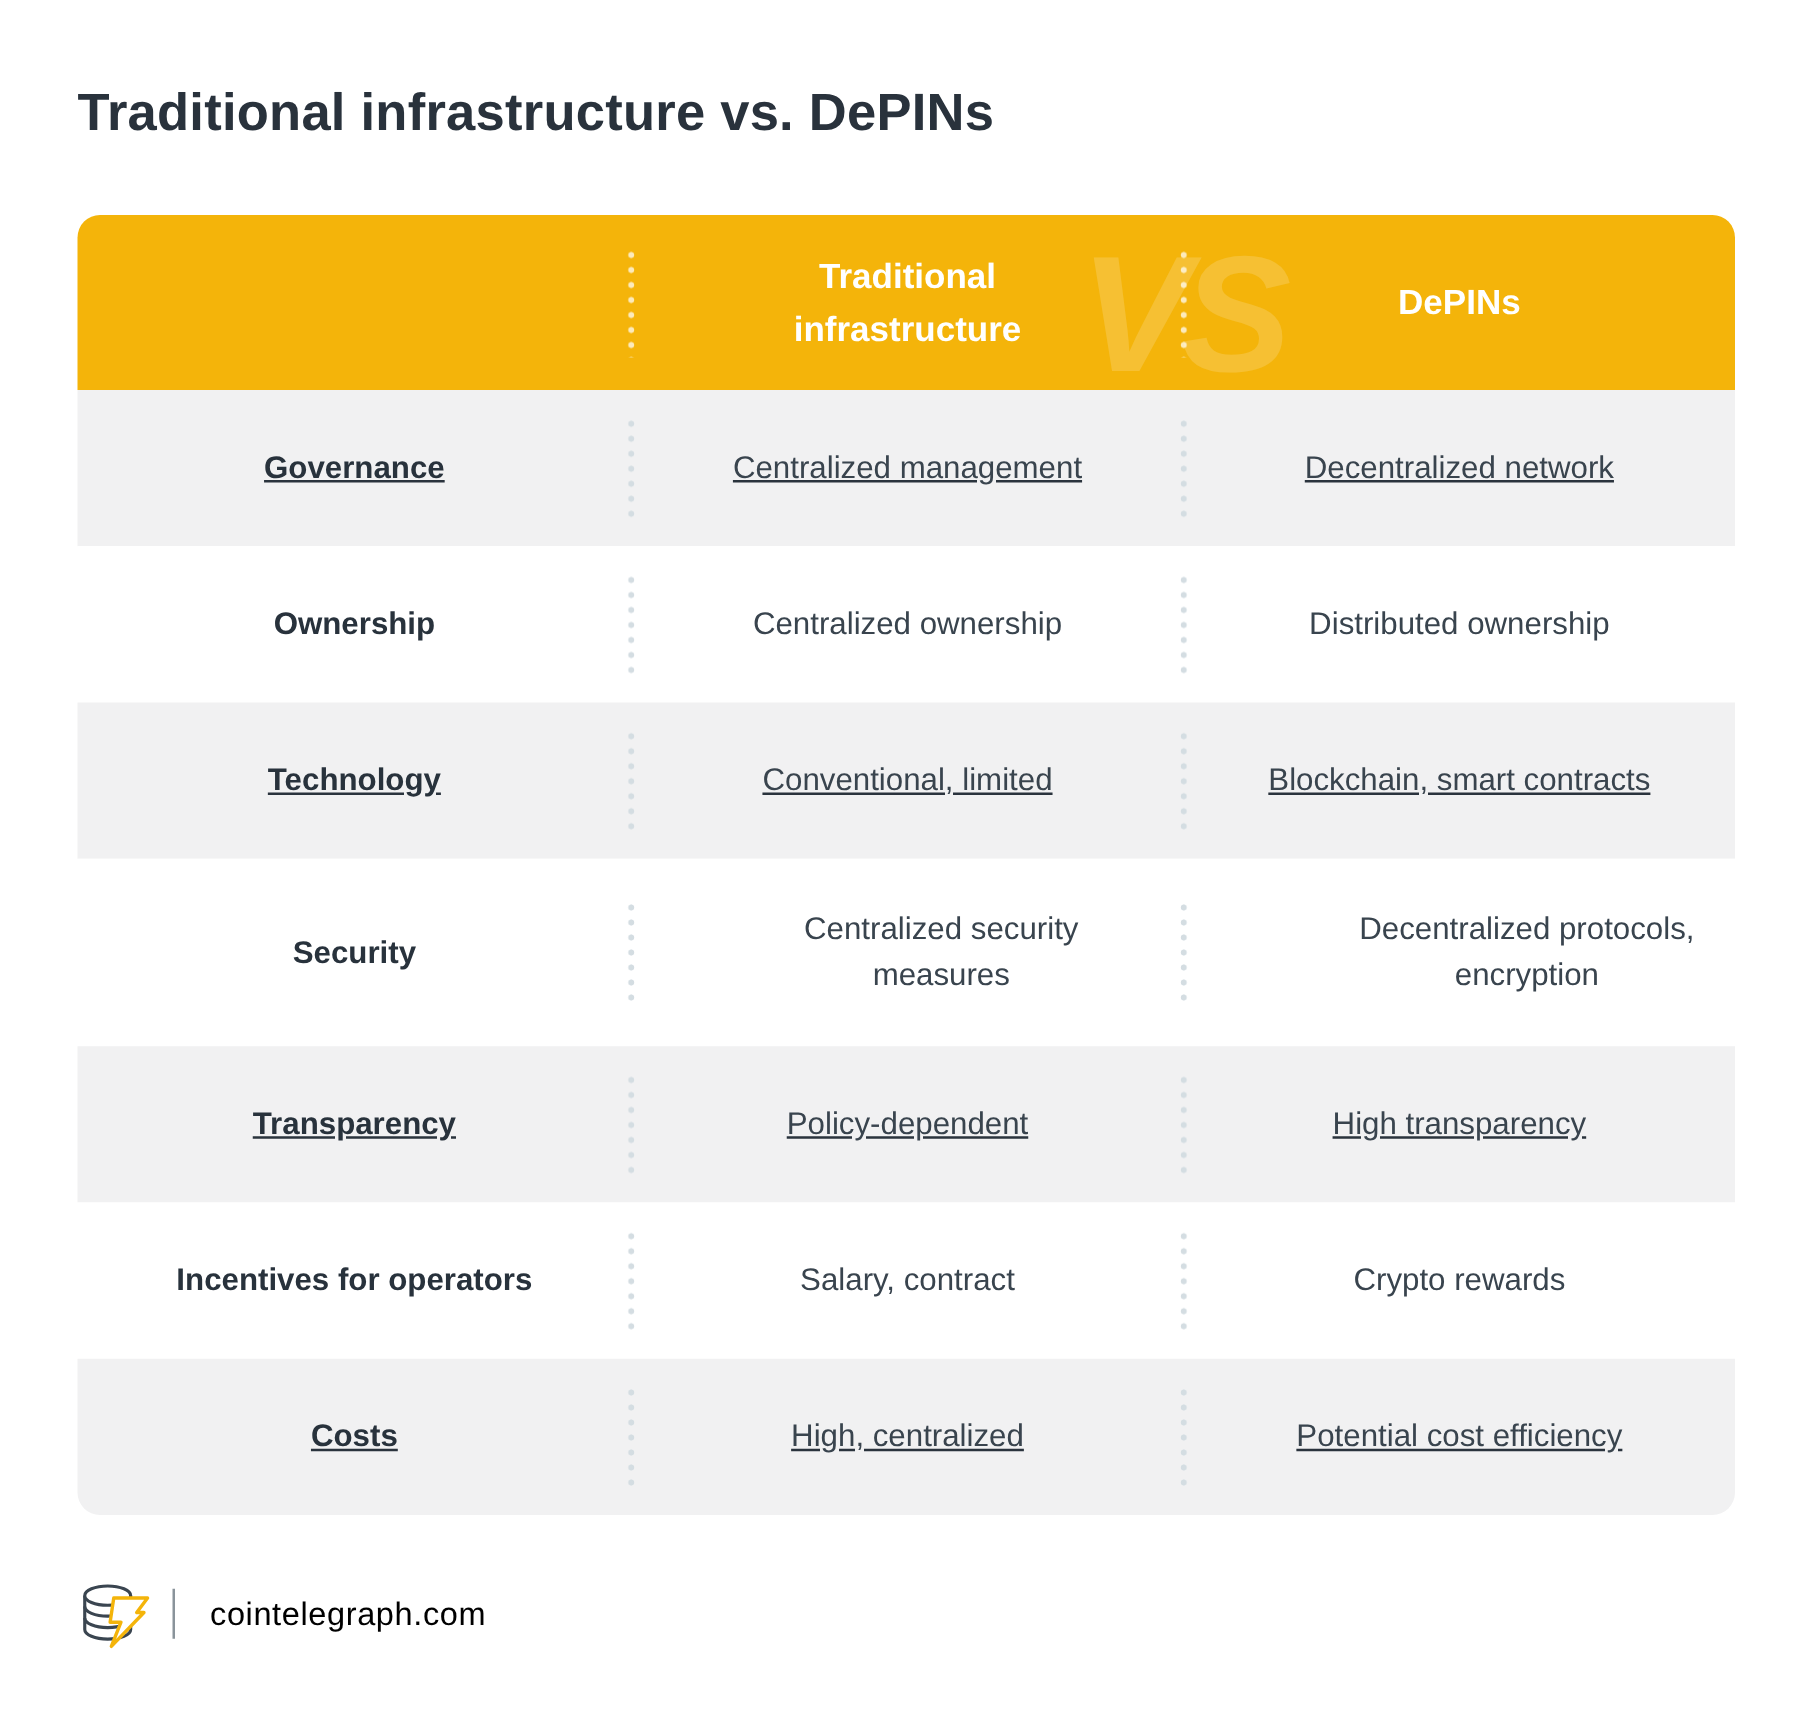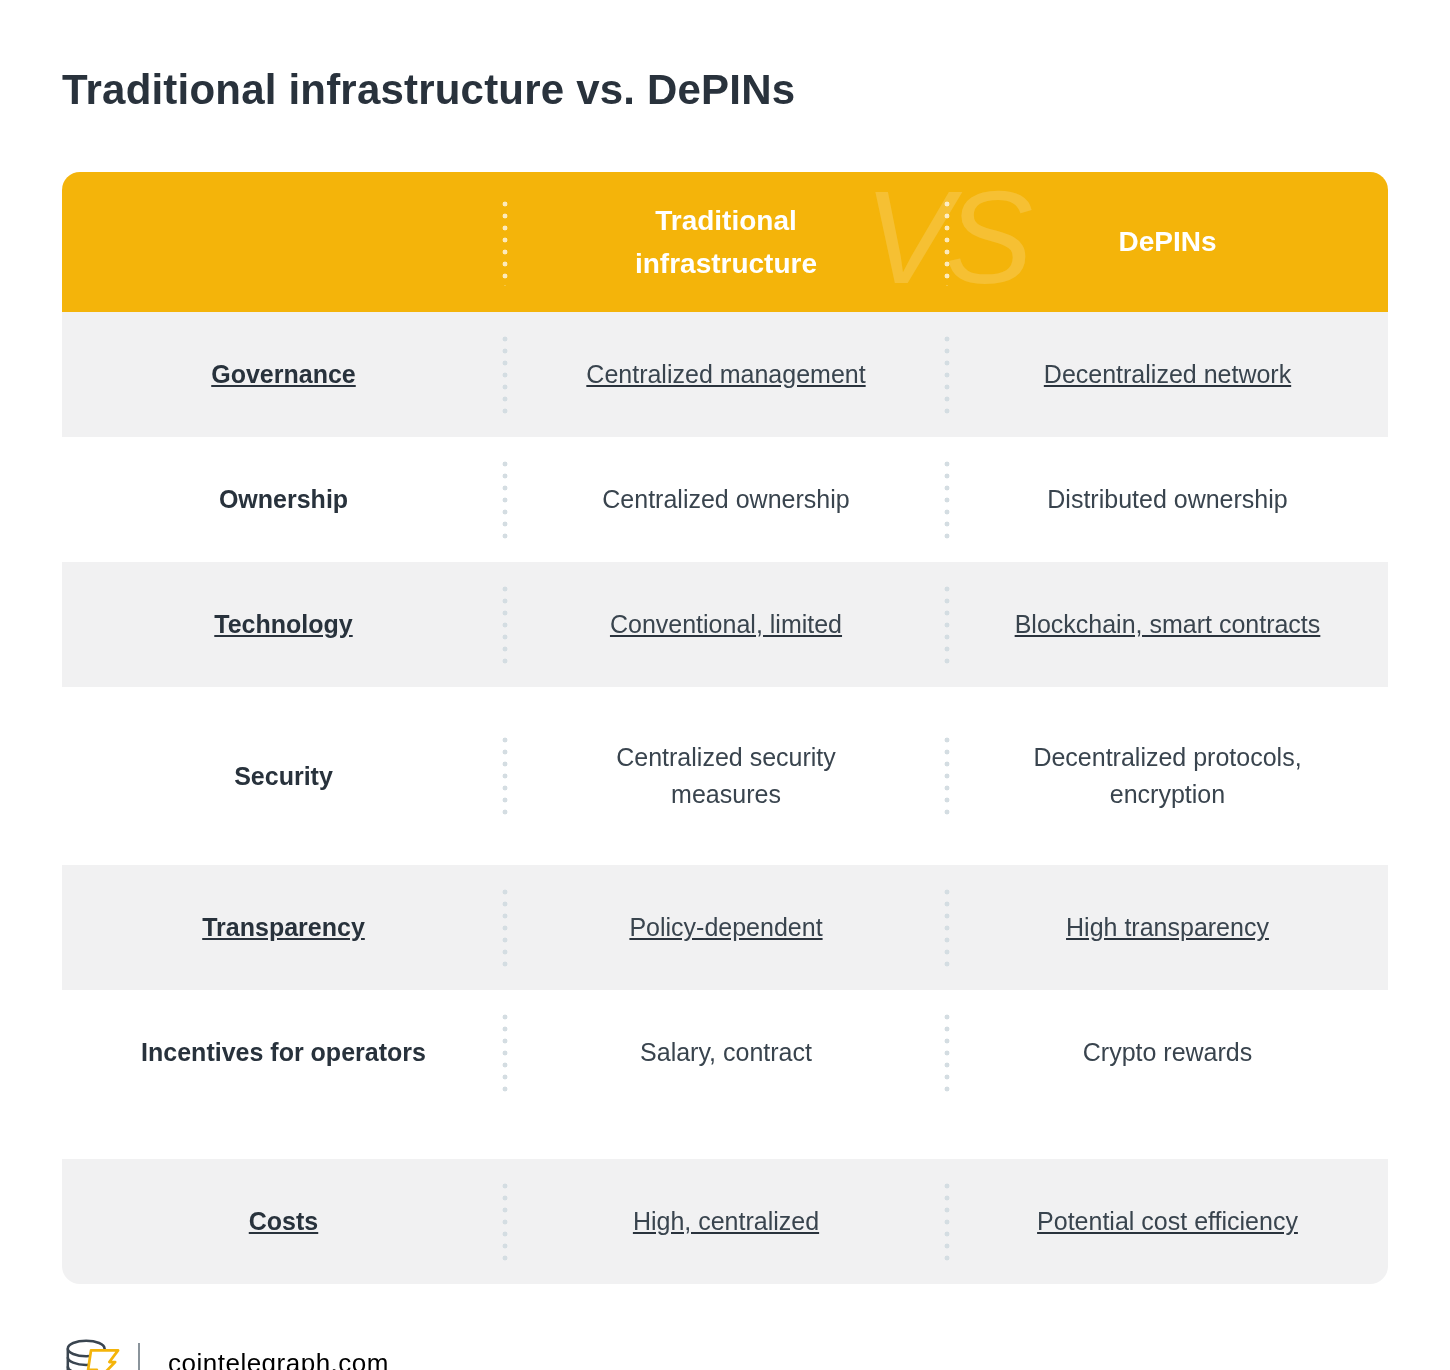--- a/index.html
+++ b/index.html
@@ -44,45 +44,45 @@
     color: #ffffff;
     font-size: 28px;
     font-weight: 700;
     line-height: 1.55;
     white-space: pre-line;
   }
   .vs-watermark {
     position: absolute;
     z-index: 1;
     left: 883px;
-    top: 0;
+    top: 14px;
     transform: translateX(-50%);
     font-size: 132px;
-    font-weight: 400;
+    font-weight: 700;
     font-style: italic;
     letter-spacing: -7px;
     line-height: 1;
     color: rgba(255, 255, 255, 0.17);
     user-select: none;
   }
 
   .col-1 { width: 443px; flex: none; }
   .col-2 { width: 442px; flex: none; }
   .col-3 { width: 441px; flex: none; }
 
   .body-row {
     position: relative;
     display: flex;
     align-items: center;
     height: 125px;
     background: #ffffff;
   }
   .body-row.gray { background: #f1f1f2; text-decoration: underline; }
-  .body-row.tall { height: 178px; }
-  .body-row.last { border-radius: 0 0 18px 18px; margin-top: 44px; }
+  .body-row.tall { height: 150px; gap: 27px; }
+  .body-row.last { border-radius: 0 0 18px 18px; }
 
   .row-label {
     text-align: center;
     font-size: 25px;
     font-weight: 700;
     color: #28323c;
   }
   .row-value {
     text-align: center;
     font-size: 25px;

